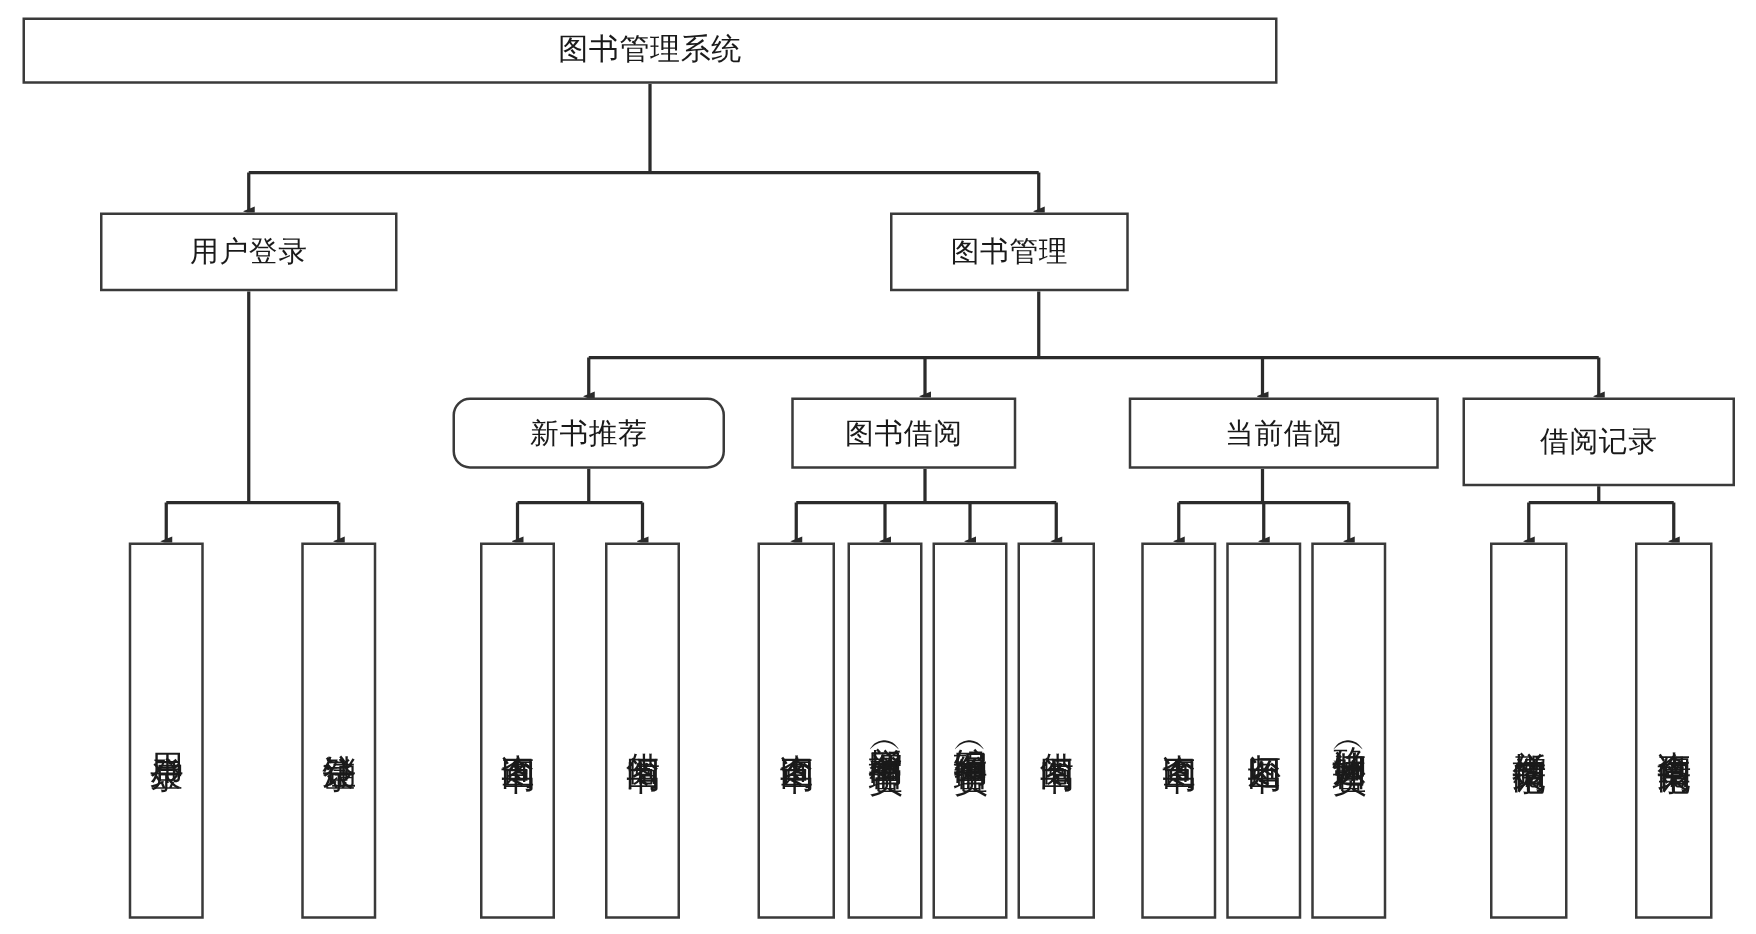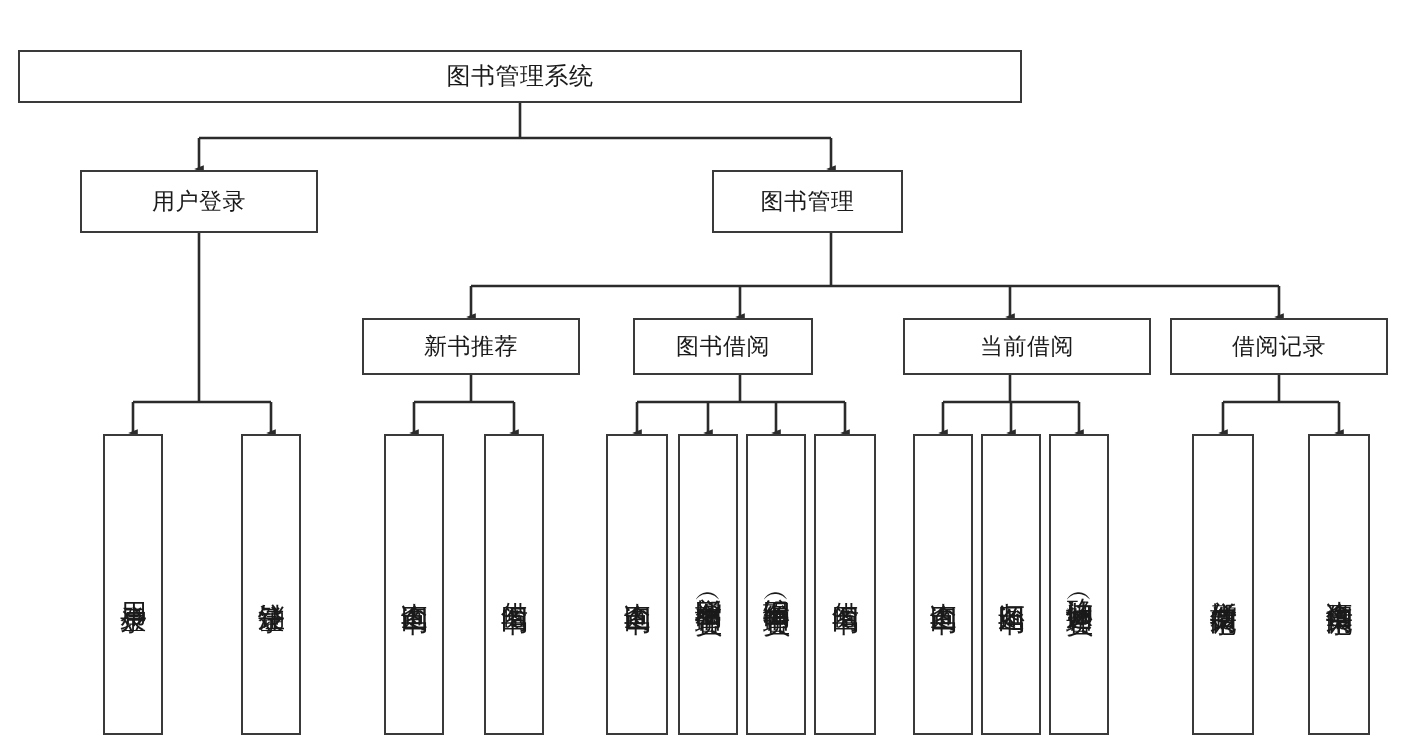--- a/index.html
+++ b/index.html
@@ -114,39 +114,39 @@
         <path d="M1011,402 L1011,433" marker-end="url(#arrow)"></path>
         <path d="M1079,402 L1079,433" marker-end="url(#arrow)"></path>
         <path d="M1279,375 L1279,402"></path>
         <path d="M1223,402 L1339,402"></path>
         <path d="M1223,402 L1223,433" marker-end="url(#arrow)"></path>
         <path d="M1339,402 L1339,433" marker-end="url(#arrow)"></path>
       </g>
   </svg>
 
   <div id="nodes-layer">
-      <div class="node horiz root" style="left: 18px; top: 14px; width: 1004px; height: 53px; margin-top: 36px;">
+      <div class="node horiz root" style="left: 18px; top: 14px; width: 1004px; height: 53px;">
         <span class="label">图书管理系统</span>
       </div>
       <div class="node horiz" style="left: 80px; top: 170px; width: 238px; height: 63px;">
         <span class="label">用户登录</span>
       </div>
       <div class="node horiz" style="left: 712px; top: 170px; width: 191px; height: 63px;">
         <span class="label">图书管理</span>
       </div>
-      <div class="node horiz" style="left: 362px; top: 318px; width: 218px; height: 57px;">
+      <div class="node horiz" style="left: 362px; top: 318px; width: 218px; height: 57px; border-radius: 14px;">
         <span class="label">新书推荐</span>
       </div>
       <div class="node horiz" style="left: 633px; top: 318px; width: 180px; height: 57px;">
         <span class="label">图书借阅</span>
       </div>
       <div class="node horiz" style="left: 903px; top: 318px; width: 248px; height: 57px;">
         <span class="label">当前借阅</span>
       </div>
-      <div class="node horiz" style="left: 1170px; top: 318px; width: 218px; height: 57px;">
+      <div class="node horiz" style="left: 1170px; top: 318px; width: 218px; height: 71px;">
         <span class="label">借阅记录</span>
       </div>
       <div class="node vert" style="left: 103px; top: 434px; width: 60px; height: 301px;">
         <span class="label">用户登录</span>
       </div>
       <div class="node vert" style="left: 241px; top: 434px; width: 60px; height: 301px;">
         <span class="label">注销登录</span>
       </div>
       <div class="node vert" style="left: 384px; top: 434px; width: 60px; height: 301px;">
         <span class="label">查询图书</span>

